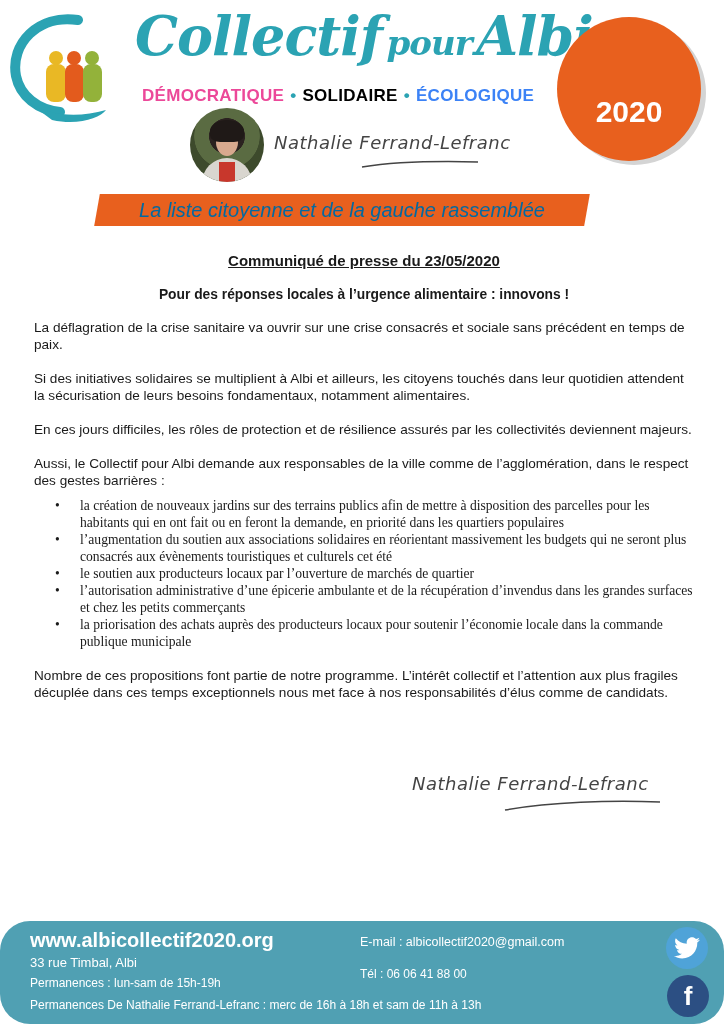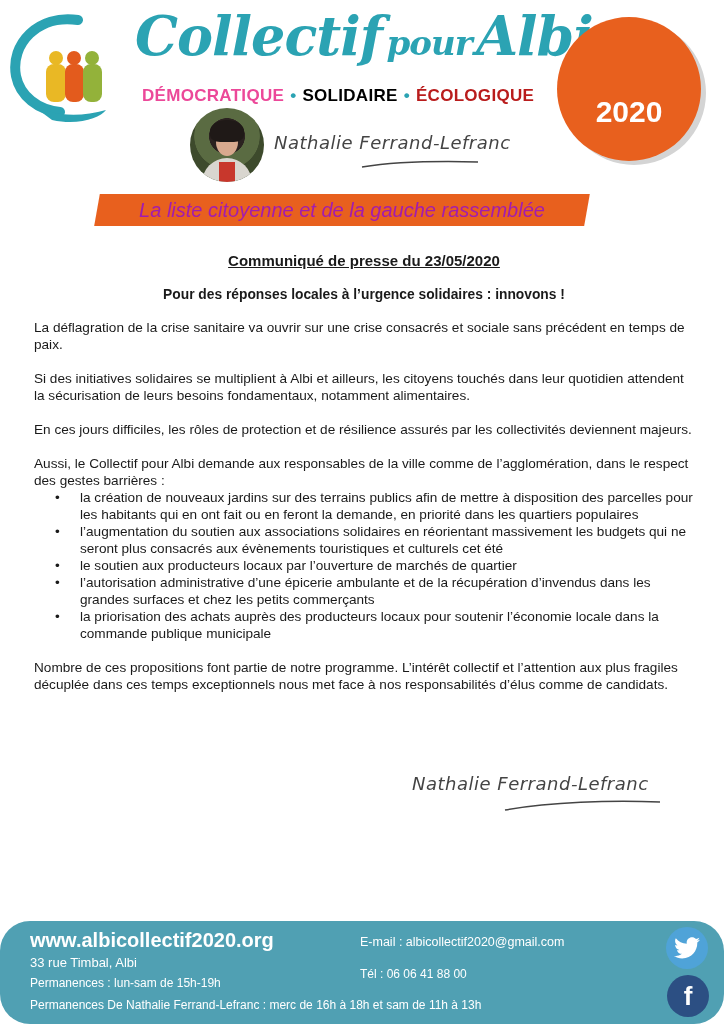--- a/index.html
+++ b/index.html
@@ -16,21 +16,21 @@
     color: #2ba3b3; white-space: nowrap; letter-spacing: -1px;
   }
   .title .big { font-size: 54px; }
   .title .small { font-size: 34px; }
   .tagline {
     position: absolute; left: 142px; top: 86px; font-size: 17px; font-weight: bold;
     letter-spacing: 0.3px; white-space: nowrap;
   }
   .tag-a { color: #ec4899; }
   .tag-b { color: #000000; }
-  .tag-c { color: #b91c1c; }
+  .tag-c { color: #3b82f6; }
   .dot { color: #2ba3b3; margin: 0 6px; }
   .photo {
     position: absolute; left: 190px; top: 108px; width: 74px; height: 74px; border-radius: 50%;
     background: radial-gradient(circle at 50% 38%, #e0b9a0 0 14%, #2b2220 15% 30%, #5a6b42 31% 55%, #3d4a2c 56%);
     overflow: hidden;
   }
   .photo .coat { position: absolute; left: 12px; top: 50px; width: 50px; height: 30px; background: #d9d6cf; border-radius: 30px 30px 0 0; }
   .photo .shirt { position: absolute; left: 29px; top: 54px; width: 16px; height: 22px; background: #c8372c; }
   .photo .face { position: absolute; left: 26px; top: 20px; width: 22px; height: 28px; background: #d8a98e; border-radius: 50%; }
   .photo .hair { position: absolute; left: 20px; top: 12px; width: 34px; height: 22px; background: #1f1917; border-radius: 50% 50% 30% 30%; }
@@ -45,31 +45,31 @@
     font-weight: bold;
   }
   .badge .l1 { position: absolute; top: 46px; width: 100%; font-size: 24px; letter-spacing: -0.5px; }
   .badge .l2 { position: absolute; top: 78px; width: 100%; font-size: 30px; }
   .banner {
     position: absolute; left: 97px; top: 194px; width: 490px; height: 32px;
     background: #e8601e; transform: skewX(-10deg);
   }
   .banner-text {
     position: absolute; left: 97px; top: 194px; width: 490px; height: 32px; line-height: 32px;
-    text-align: center; color: #a21caf; font-size: 20px; font-style: italic; white-space: nowrap;
+    text-align: center; color: #0369a1; font-size: 20px; font-style: italic; white-space: nowrap;
   }
   
   .content { position: absolute; left: 34px; top: 252px; width: 660px; font-size: 13.6px; line-height: 17px; }
   .press-title {
     text-align: center; font-weight: bold; font-size: 15px; text-decoration: underline; margin: 0 0 17px 0;
   }
   .subject { text-align: center; font-weight: bold; font-size: 13.8px; margin: 0 0 16px 0; }
   .para { margin: 0 0 17px 0; }
   .para.tight { margin-bottom: 0; }
-  ul.props { margin: 0 0 17px 0; padding-left: 46px; list-style: none; }
+  ul.props { margin: 8px 0 17px 0; padding-left: 46px; list-style: none; font-family: Liberation Serif, serif; }
   ul.props li { position: relative; }
   ul.props li::before { content: "•"; position: absolute; left: -25px; }
   .sig-bottom { position: absolute; left: 410px; top: 770px; width: 270px; height: 44px; }
   .sig-bottom-text {
     position: absolute; left: 412px; top: 773px; font-family: "DejaVu Sans", sans-serif;
     font-style: italic; font-size: 18px; color: #444; letter-spacing: 0.5px; white-space: nowrap;
   }
   
   .footer {
     position: absolute; left: 0; top: 921px; width: 724px; height: 103px;
@@ -130,21 +130,21 @@
   <div class="badge">
     <div class="l2">2020</div>
   </div>
 
   <div class="banner"></div>
   <div class="banner-text">La liste citoyenne et de la gauche rassemblée</div>
 </div>
 
 <div class="content">
   <div class="press-title">Communiqué de presse du 23/05/2020</div>
-  <div class="subject">Pour des réponses locales à l’urgence solidaires : innovons !</div>
+  <div class="subject">Pour des réponses locales à l’urgence alimentaire : innovons !</div>
   <p class="para">La déflagration de la crise sanitaire va ouvrir sur une crise consacrés et sociale sans précédent en temps de paix.</p>
   <p class="para">Si des initiatives solidaires se multiplient à Albi et ailleurs, les citoyens touchés dans leur quotidien attendent la sécurisation de leurs besoins fondamentaux, notamment alimentaires.</p>
   <p class="para">En ces jours difficiles, les rôles de protection et de résilience assurés par les collectivités deviennent majeurs.</p>
   <p class="para tight">Aussi, le Collectif pour Albi demande aux responsables de la ville comme de l’agglomération, dans le respect des gestes barrières :</p>
   <ul class="props">
     <li>la création de nouveaux jardins sur des terrains publics afin de mettre à disposition des parcelles pour les habitants qui en ont fait ou en feront la demande, en priorité dans les quartiers populaires</li>
     <li>l’augmentation du soutien aux associations solidaires en réorientant massivement les budgets qui ne seront plus consacrés aux évènements touristiques et culturels cet été</li>
     <li>le soutien aux producteurs locaux par l’ouverture de marchés de quartier</li>
     <li>l’autorisation administrative d’une épicerie ambulante et de la récupération d’invendus dans les grandes surfaces et chez les petits commerçants</li>
     <li>la priorisation des achats auprès des producteurs locaux pour soutenir l’économie locale dans la commande publique municipale</li>

